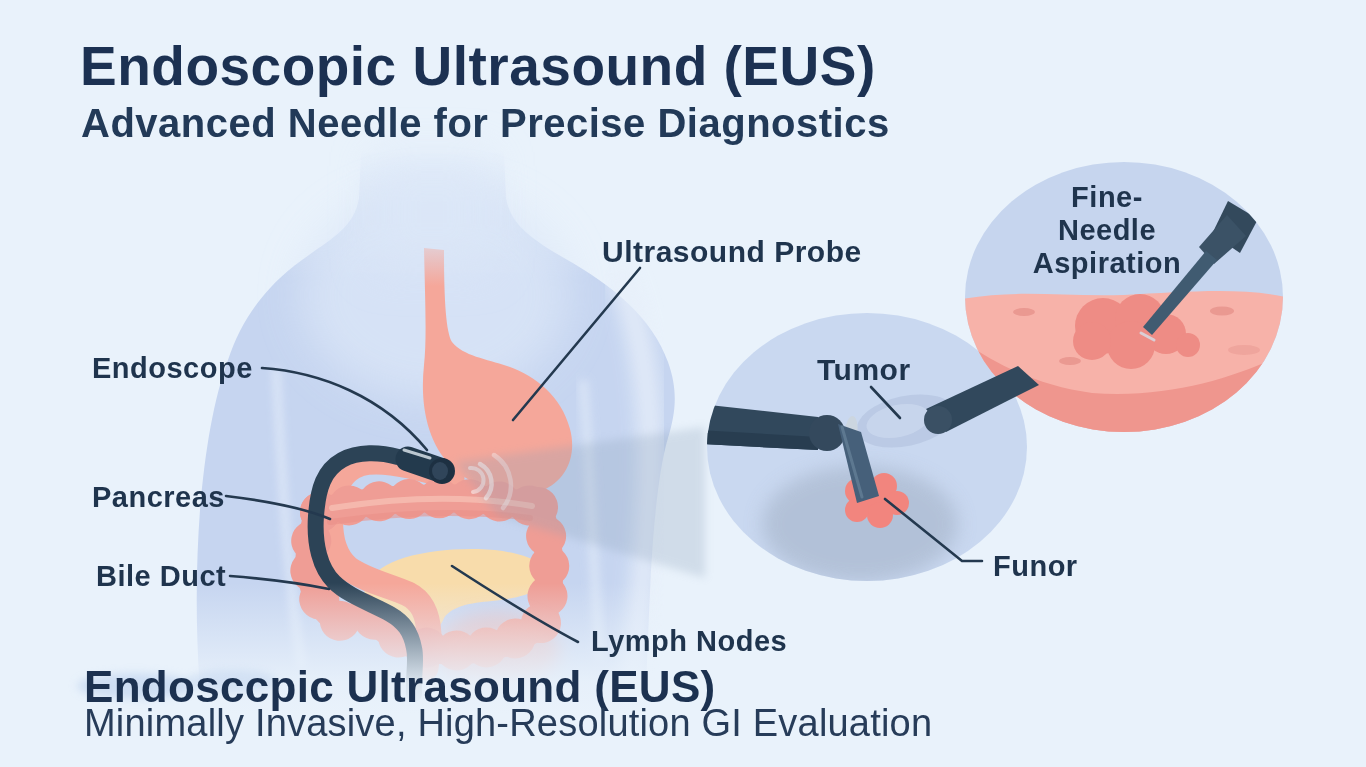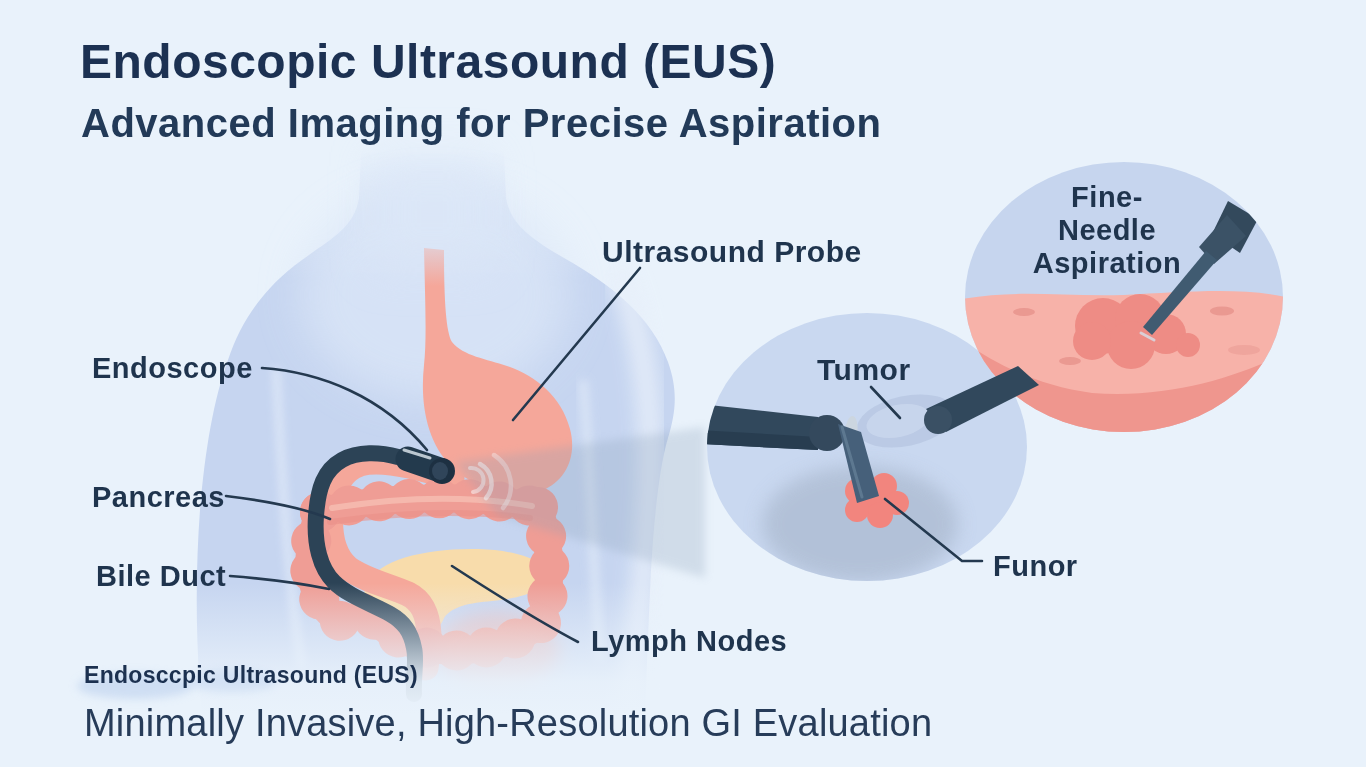--- a/index.html
+++ b/index.html
@@ -3,23 +3,23 @@
 <meta charset="utf-8">
 <style>
   html,body{margin:0;padding:0;}
   .stage{
     position:relative;width:1366px;height:767px;overflow:hidden;
     background:#e9f2fb;
     font-family:"Liberation Sans",sans-serif;
   }
   .stage svg{position:absolute;left:0;top:0;}
   .txt{position:absolute;color:#1c3152;white-space:nowrap;}
-  .header-title{left:80px;top:34px;font-size:48px;font-weight:700;letter-spacing:.5px;}
+  .header-title{left:80px;top:34px;font-size:55px;font-weight:700;letter-spacing:.5px;}
   .header-sub{left:81px;top:101px;font-size:40px;font-weight:600;color:#223a58;letter-spacing:.5px;}
-  .footer-title{left:84px;top:662px;font-size:23px;font-weight:700;color:#1c3150;letter-spacing:.3px;}
+  .footer-title{left:84px;top:662px;font-size:44px;font-weight:700;color:#1c3150;letter-spacing:.3px;}
   .footer-sub{left:84px;top:702px;font-size:38px;font-weight:500;color:#273c59;letter-spacing:.2px;}
   .diagram-label{font-size:29px;font-weight:600;fill:#1f344d;letter-spacing:.5px;}
   .diagram-label.big{font-size:30px;}
   .leader{fill:none;stroke:#24394f;stroke-width:2.6;stroke-linecap:round;}
 </style>
 </head>
 <body>
 
 <div class="stage">
 
@@ -200,16 +200,16 @@
     <text class="diagram-label" x="591" y="651">Lymph Nodes</text>
     <text class="diagram-label big" x="817" y="380">Tumor</text>
     <text class="diagram-label" x="993" y="576">Funor</text>
     <text class="diagram-label" x="1107" y="207" text-anchor="middle">Fine-</text>
     <text class="diagram-label" x="1107" y="240" text-anchor="middle">Needle</text>
     <text class="diagram-label" x="1107" y="273" text-anchor="middle">Aspiration</text>
   </g>
 </svg>
 
   <div class="txt header-title">Endoscopic Ultrasound (EUS)</div>
-  <div class="txt header-sub">Advanced Imaging for Precise Aspiration</div>
+  <div class="txt header-sub">Advanced Needle for Precise Diagnostics</div>
   <div class="txt footer-title">Endosccpic Ultrasound (EUS)</div>
   <div class="txt footer-sub">Minimally Invasive, High-Resolution GI Evaluation</div>
 </div>
 
 </body></html>

